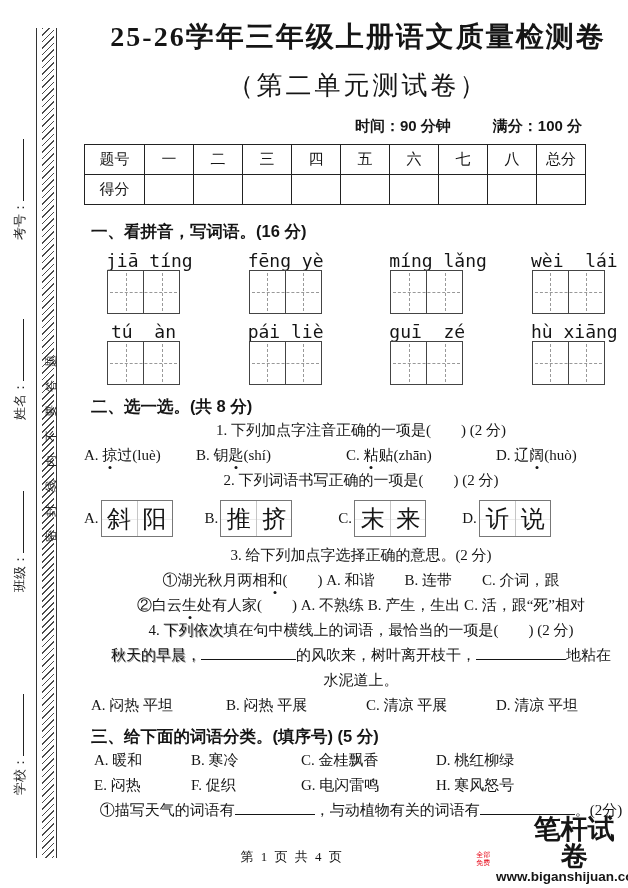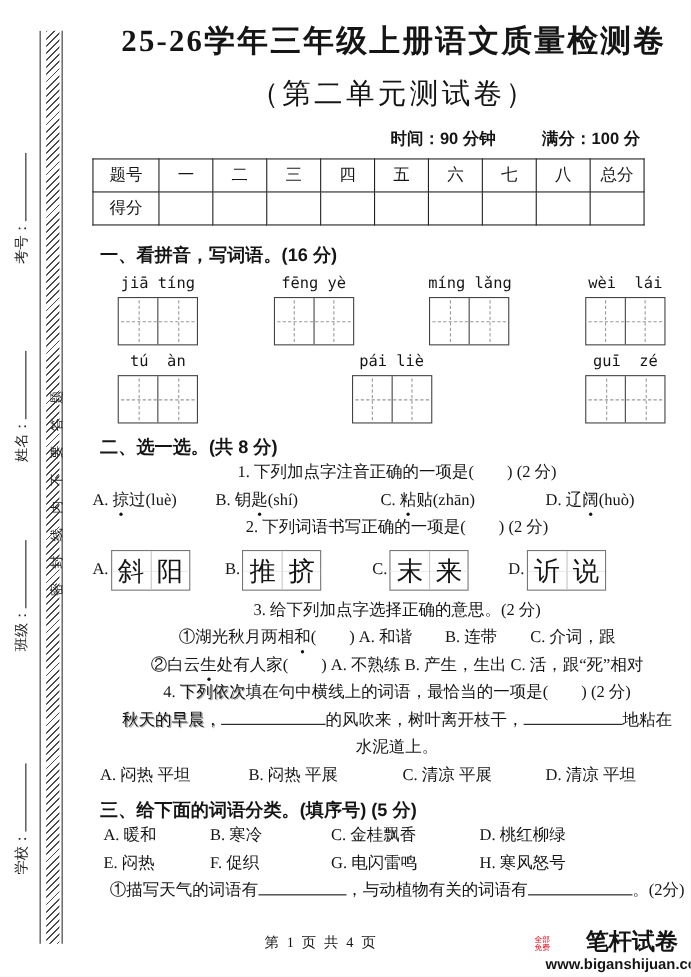--- a/index.html
+++ b/index.html
@@ -39,21 +39,21 @@
     height:30px; font-size:15px; padding:0;
   }
   td.c-label { width:60px; } td.c-num { width:49px; } td.c-total { width:49px; }
   
   .shead { font-family:"Liberation Sans", sans-serif; font-weight:bold; font-size:16.5px; padding-left:13px; }
   .mt18 { margin-top:16px; } .mt12 { margin-top:11px; } .mt8 { margin-top:8px; }
   p.line { font-size:15px; line-height:23px; padding:1px 0 1px 6px;text-align:center; }
   
   .pinrow { display:flex; justify-content:space-between; padding:0 32px 0 28px; margin-top:7px; }
   .pingroup { width:75px; text-align:center; }
-  .pin { font-family:"DejaVu Sans Mono", monospace; font-size:14px; height:18px; white-space:pre; }
+  .pin { font-family:"DejaVu Sans Mono", monospace; font-size:18px; height:18px; white-space:pre; }
   .tz { display:flex; position:relative; width:73px; height:44px; border:1.5px solid #444; margin:2px auto 0; }
   .tzc { flex:1; position:relative; }
   .tzc + .tzc { border-left:1.5px solid #444; }
   .tzc::before { content:""; position:absolute; left:50%; top:2px; bottom:2px; border-left:1px dashed #999; }
   .tz::after { content:""; position:absolute; top:50%; left:2px; right:2px; border-top:1px dashed #999; }
   
   .optrow { display:flex; font-size:15px; line-height:23px; padding:1px 0 1px 6px; }
   .q1w0 { width:112px; } .q1w1 { width:150px; } .q1w2 { width:150px; }
   .q4row { padding-left:13px; }
   .q4w0 { width:135px; } .q4w1 { width:140px; } .q4w2 { width:130px; }
@@ -79,21 +79,21 @@
   .b95 { width:95px; } .b90 { width:90px; } .b80 { width:80px; }
   
   .smudge { text-shadow:1px 0.6px 0 rgba(70,70,70,0.5); }
   
   .footer { position:absolute; left:62px; bottom:22px; width:460px; text-align:center;
     font-size:13px; letter-spacing:2px; }
   .watermark { position:absolute; right:2px; bottom:4px; width:150px; text-align:center; }
   .wm-top { display:flex; align-items:flex-end; justify-content:center; }
   .wm-tagline { width:15px; font-size:7px; line-height:8px; word-break:break-all;
     margin-bottom:3px; font-family:"Liberation Sans", sans-serif; }
-  .wm-brand { font-family:"Liberation Sans", sans-serif; font-weight:900; font-size:21px; line-height:27px;margin-left:32px; }
+  .wm-brand { font-family:"Liberation Sans", sans-serif; font-weight:900; font-size:27px; line-height:27px;margin-left:32px; }
   .wm-url { font-family:"Liberation Sans", sans-serif; font-weight:bold; font-size:13.5px; line-height:14px;margin-left:20px; }
 </style>
 </head>
 <body>
 
 <div class="page">
 
   <div class="line-outer"></div>
   <div class="hatch"></div>
   <div class="line-inner"></div>
@@ -190,20 +190,27 @@
             <div class="tzc"></div>
           </div>
       </div>
       <div class="pingroup">
         <div class="pin">guī  zé</div>
         <div class="tz">
             <div class="tzc"></div>
             <div class="tzc"></div>
           </div>
       </div>
+      <div class="pingroup">
+        <div class="pin">hù xiāng</div>
+        <div class="tz">
+            <div class="tzc"></div>
+            <div class="tzc"></div>
+          </div>
+      </div>
     </div>
 
     <div class="shead mt12">二、选一选。(共 8 分)</div>
 
     <p class="line">1. 下列加点字注音正确的一项是(　　) (2 分)</p>
     <div class="optrow">
       <span class="q1w0"><span>A. </span><span class="dotchar">掠</span><span>过(luè)</span></span>
       <span class="q1w1"><span>B. 钥</span><span class="dotchar">匙</span><span>(shí)</span></span>
       <span class="q1w2"><span>C. </span><span class="dotchar">粘</span><span>贴(zhān)</span></span>
       <span><span>D. 辽</span><span class="dotchar">阔</span><span>(huò)</span></span>

